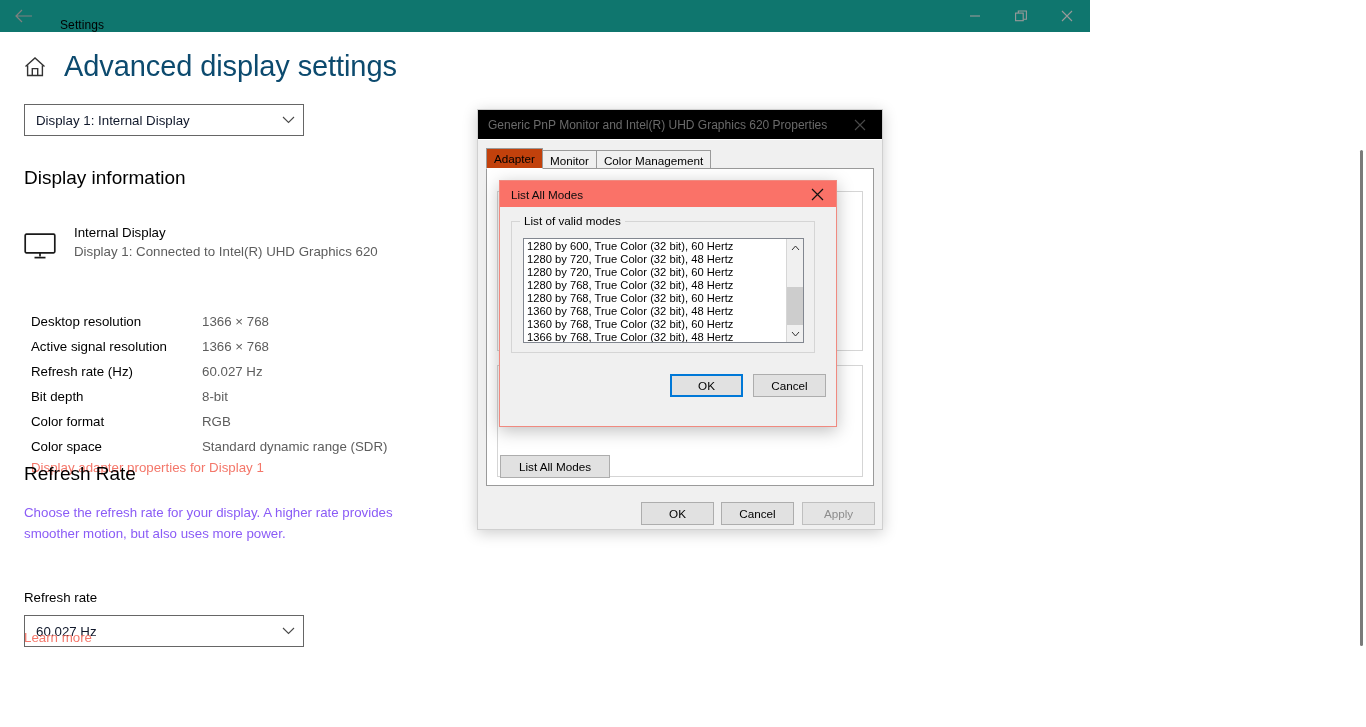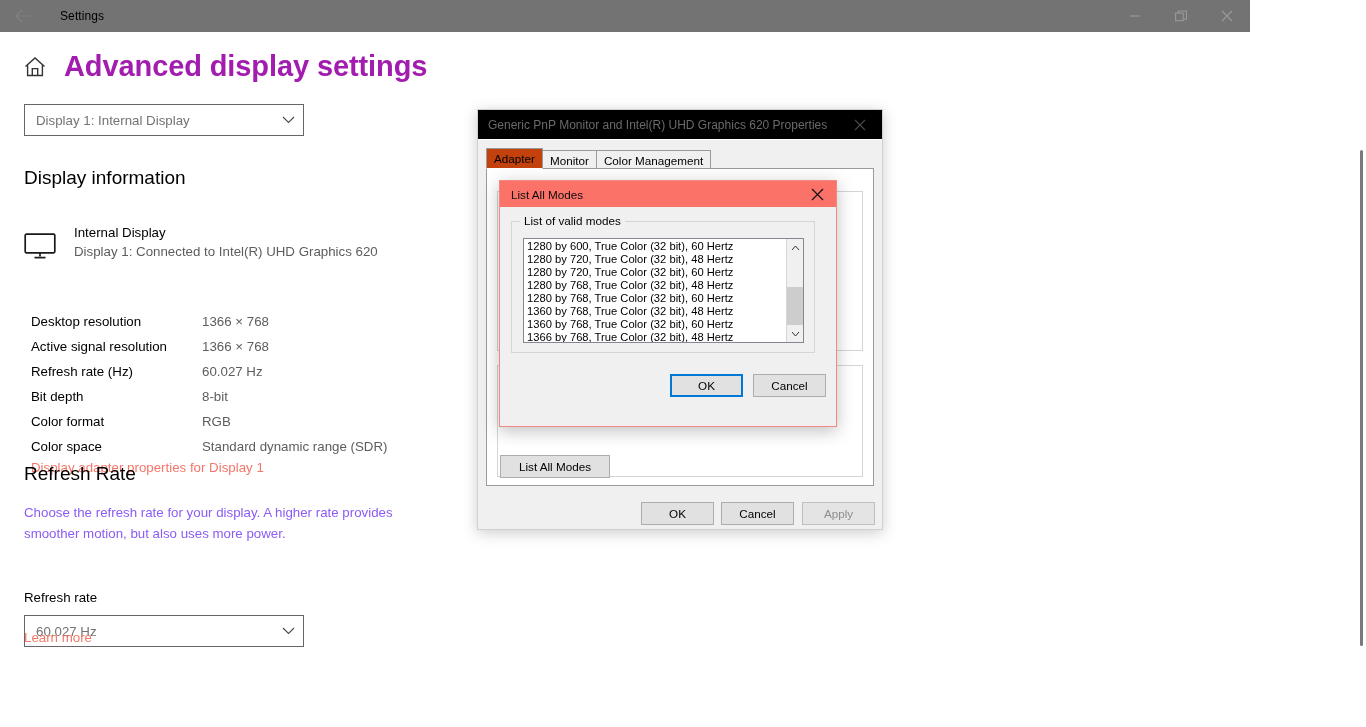--- a/index.html
+++ b/index.html
@@ -14,23 +14,23 @@
 
   
   #settings-window {
     position: absolute; left: 0; top: 0;
     width: 1366px; height: 727px;
     background: #ffffff;
   }
 
   #titlebar {
     position: absolute; left: 0; top: 0;
-    width: 1250px; height: 32px;
-    background: #737373;
-    display: flex; align-items: center;
+    width: 1090px; height: 32px;
+    background: #0f766e;
+    display: flex; align-items: flex-end;
   }
   #back-button {
     width: 46px; height: 32px;
     display: flex; align-items: center; justify-content: center;
     cursor: default;
   }
   #back-button svg { display: block; }
   #app-title {
     font-size: 12px; color: #000;
     margin-left: 14px;
@@ -53,34 +53,34 @@
     left: 0; top: 32px;
     width: 1366px; height: 695px;
   }
 
   #page-head {
     position: absolute; left: 24px; top: 20px;
     display: flex; align-items: center;
   }
   #home-icon { width: 22px; height: 22px; margin-right: 18px; }
   #page-title {
-    font-size: 29px; font-weight: 700; color: #a21caf;
+    font-size: 29px; font-weight: 400; color: #0c4a6e;
     line-height: 1; letter-spacing: -0.1px;
   }
 
   .combo {
     position: absolute;
     height: 32px;
     border: 1px solid #666666;
     background: #ffffff;
     display: flex; align-items: center;
     padding: 0 0 0 11px;
     cursor: default;
   }
-  .combo .cval { font-size: 13.3px; color: #737373; flex: 1; }
+  .combo .cval { font-size: 13.3px; color: #0f172a; flex: 1; }
   .combo .chev { width: 30px; display:flex; align-items:center; justify-content:center; }
 
   #display-select { left: 24px; top: 72px; width: 280px; }
 
   .section-h {
     position: absolute;
     font-size: 19px; color: #000; font-weight: 400;
   }
   #h-display-info { left: 24px; top: 135px; }
   #h-refresh { left: 24px; top: 431px; }

